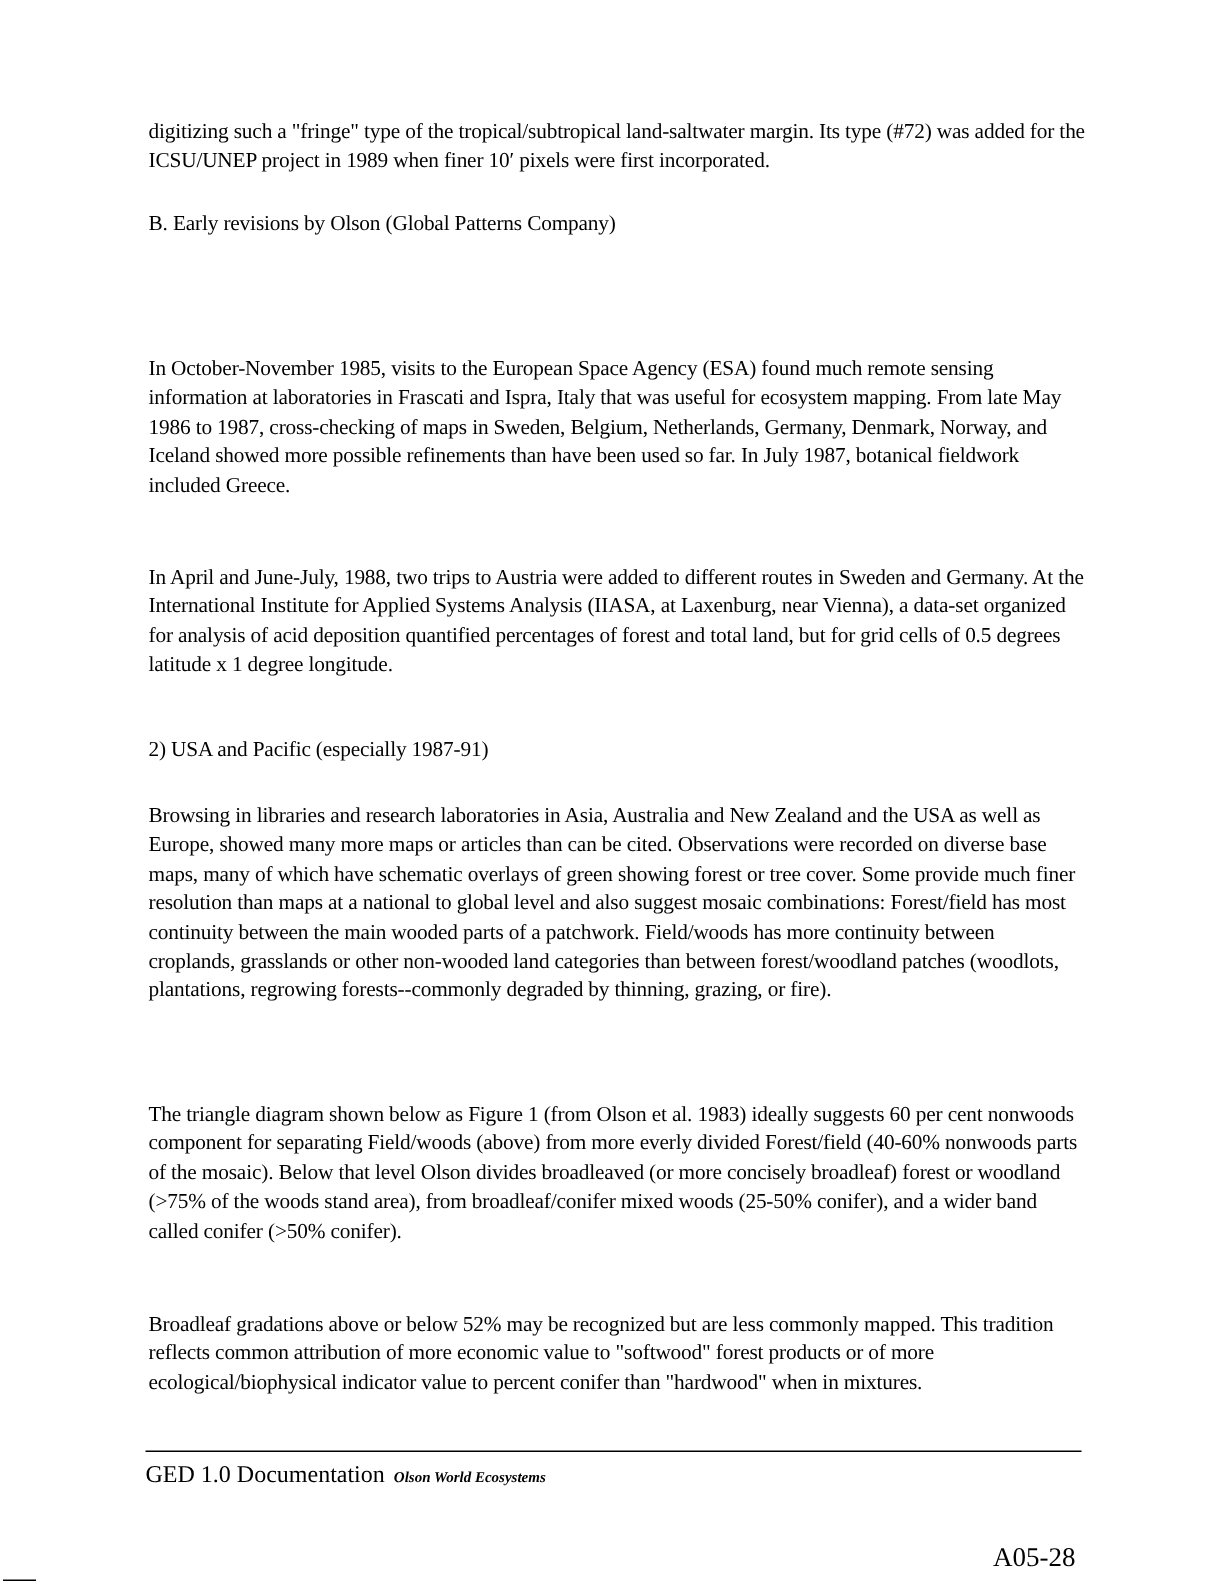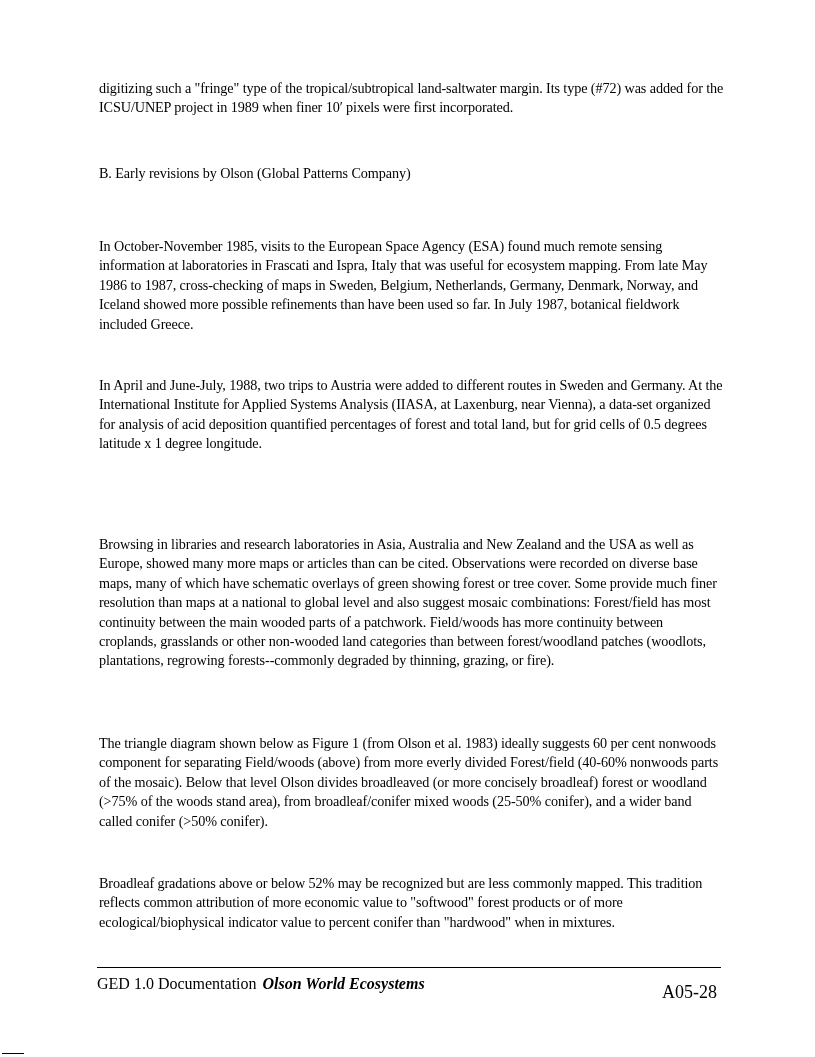--- a/index.html
+++ b/index.html
@@ -4,33 +4,34 @@
 <style>
   html, body { margin: 0; padding: 0; background: #ffffff; }
   body { width: 815px; height: 1057px; position: relative; overflow: hidden;
          font-family: "DejaVu Serif", "Liberation Serif", serif; color: #000; }
   .page { position: absolute; left: 0; top: 0; width: 815px; height: 1057px; }
   .para { position: absolute; left: 99px; width: 625px; font-size: 14.2px; line-height: 19.4px;
           font-family: "Liberation Serif", serif; letter-spacing: -0.1px; margin: 0; }
   .footer-rule { position: absolute; left: 97px; top: 967px; width: 624px; height: 1px; background: #000; }
   .footer-left { position: absolute; left: 97px; top: 975px; font-family: "Liberation Serif", serif;
                  font-size: 16px; white-space: nowrap; }
-  .footer-left .sub { font-style: italic; font-weight: bold; font-size: 16px; margin-left: 6px; }
-  .footer-right { position: absolute; left: 662px; top: 982px; font-family: "Liberation Serif", serif;
+  .footer-left .sub { font-style: italic; font-weight: bold; font-size: 10px; margin-left: 6px; }
+  .footer-right { position: absolute; left: 662px; top: 1028px; font-family: "Liberation Serif", serif;
                   font-size: 18px; }
   .corner-mark { position: absolute; left: 2px; top: 1053px; width: 22px; height: 1px; background: #000; }
 </style>
 </head>
 <body>
 
 <div class="page">
   <p class="para" style="top:79px;">digitizing such a "fringe" type of the tropical/subtropical land-saltwater margin. Its type (#72) was added for the ICSU/UNEP project in 1989 when finer 10′ pixels were first incorporated.</p>
-  <p class="para" style="top:164px;">B. Early revisions by Olson (Global Patterns Company)</p>
+  <p class="para" style="top:140px;">B. Early revisions by Olson (Global Patterns Company)</p>
   <p class="para" style="top:237px;">In October-November 1985, visits to the European Space Agency (ESA) found much remote sensing information at laboratories in Frascati and Ispra, Italy that was useful for ecosystem mapping. From late May 1986 to 1987, cross-checking of maps in Sweden, Belgium, Netherlands, Germany, Denmark, Norway, and Iceland showed more possible refinements than have been used so far. In July 1987, botanical fieldwork included Greece.</p>
   <p class="para" style="top:376px;">In April and June-July, 1988, two trips to Austria were added to different routes in Sweden and Germany. At the International Institute for Applied Systems Analysis (IIASA, at Laxenburg, near Vienna), a data-set organized for analysis of acid deposition quantified percentages of forest and total land, but for grid cells of 0.5 degrees latitude x 1 degree longitude.</p>
+  <p class="para" style="top:491px;">2) USA and Pacific (especially 1987-91)</p>
   <p class="para" style="top:535px;">Browsing in libraries and research laboratories in Asia, Australia and New Zealand and the USA as well as Europe, showed many more maps or articles than can be cited. Observations were recorded on diverse base maps, many of which have schematic overlays of green showing forest or tree cover. Some provide much finer resolution than maps at a national to global level and also suggest mosaic combinations: Forest/field has most continuity between the main wooded parts of a patchwork. Field/woods has more continuity between croplands, grasslands or other non-wooded land categories than between forest/woodland patches (woodlots, plantations, regrowing forests--commonly degraded by thinning, grazing, or fire).</p>
   <p class="para" style="top:734px;">The triangle diagram shown below as Figure 1 (from Olson et al. 1983) ideally suggests 60 per cent nonwoods component for separating Field/woods (above) from more everly divided Forest/field (40-60% nonwoods parts of the mosaic). Below that level Olson divides broadleaved (or more concisely broadleaf) forest or woodland (&gt;75% of the woods stand area), from broadleaf/conifer mixed woods (25-50% conifer), and a wider band called conifer (&gt;50% conifer).</p>
   <p class="para" style="top:874px;">Broadleaf gradations above or below 52% may be recognized but are less commonly mapped. This tradition reflects common attribution of more economic value to "softwood" forest products or of more ecological/biophysical indicator value to percent conifer than "hardwood" when in mixtures.</p>
 
   <div class="footer-rule"></div>
   <div class="footer-left">
     <span>GED 1.0  Documentation</span><span class="sub">Olson World Ecosystems</span>
   </div>
   <div class="footer-right">A05-28</div>
   <div class="corner-mark"></div>

